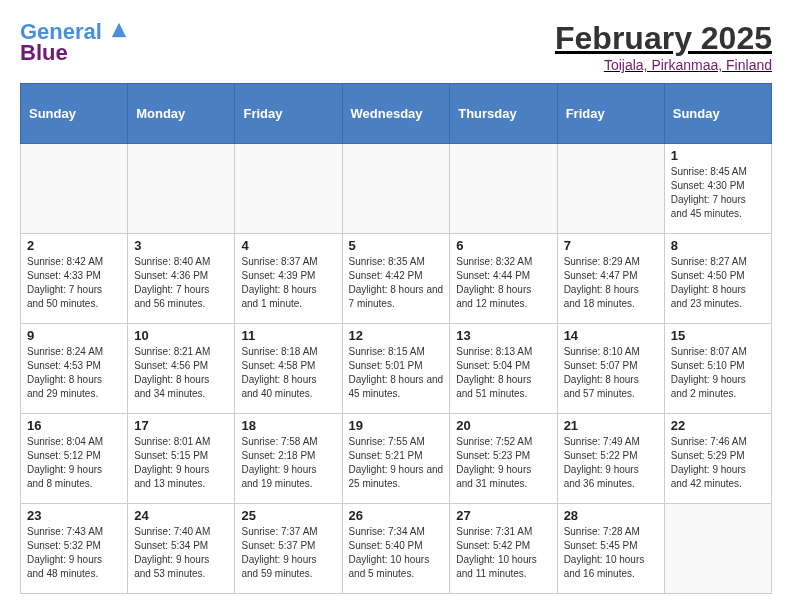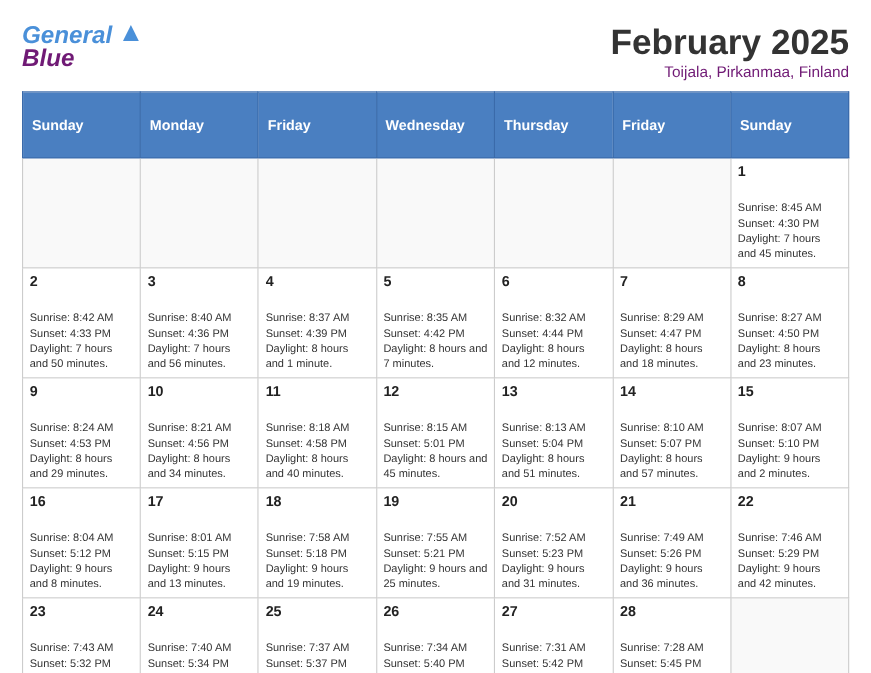--- a/index.html
+++ b/index.html
@@ -12,39 +12,39 @@
     }
     .header {
       display: flex;
       justify-content: space-between;
       align-items: flex-start;
       margin-bottom: 10px;
     }
     .logo {
       display: flex;
       align-items: center;
-      font-style: italic;
     }
     .logo-text {
       font-size: 22px;
       font-weight: bold;
       color: #333;
       line-height: 1.1;
     }
     .logo-text span {
       color: #4a90d9;
     }
     .logo-icon {
       width: 18px;
       height: 18px;
       margin-left: 2px;
       margin-top: -8px;
     }
     .title-block {
       text-align: right;
+      text-decoration: underline;
     }
     .month-title {
       font-size: 32px;
       font-weight: bold;
       color: #333;
     }
     .subtitle {
       font-size: 14px;
       color: #701a75;
     }
@@ -78,21 +78,20 @@
       font-size: 13px;
       font-weight: bold;
       color: #222;
       display: block;
       margin-bottom: 2px;
     }
     .day-info {
       font-size: 10px;
       line-height: 1.4;
       color: #333;
-      margin-top: 20px;
     }
     .week-row td {
       height: 90px;
     }
   </style>
 </head>
 <body>
 
 <div class="header">
   <div class="logo">
@@ -238,39 +237,39 @@
         </td>
         <td>
           <span class="day-num">17</span>
           <div class="day-info">Sunrise: 8:01 AM
 Sunset: 5:15 PM
 Daylight: 9 hours and 13 minutes.</div>
         </td>
         <td>
           <span class="day-num">18</span>
           <div class="day-info">Sunrise: 7:58 AM
-Sunset: 5:18 PM
+Sunset: 2:18 PM
 Daylight: 9 hours and 19 minutes.</div>
         </td>
         <td>
           <span class="day-num">19</span>
           <div class="day-info">Sunrise: 7:55 AM
 Sunset: 5:21 PM
 Daylight: 9 hours and 25 minutes.</div>
         </td>
         <td>
           <span class="day-num">20</span>
           <div class="day-info">Sunrise: 7:52 AM
 Sunset: 5:23 PM
 Daylight: 9 hours and 31 minutes.</div>
         </td>
         <td>
           <span class="day-num">21</span>
           <div class="day-info">Sunrise: 7:49 AM
-Sunset: 5:26 PM
+Sunset: 5:22 PM
 Daylight: 9 hours and 36 minutes.</div>
         </td>
         <td>
           <span class="day-num">22</span>
           <div class="day-info">Sunrise: 7:46 AM
 Sunset: 5:29 PM
 Daylight: 9 hours and 42 minutes.</div>
         </td>
       </tr>
       <tr class="week-row">

